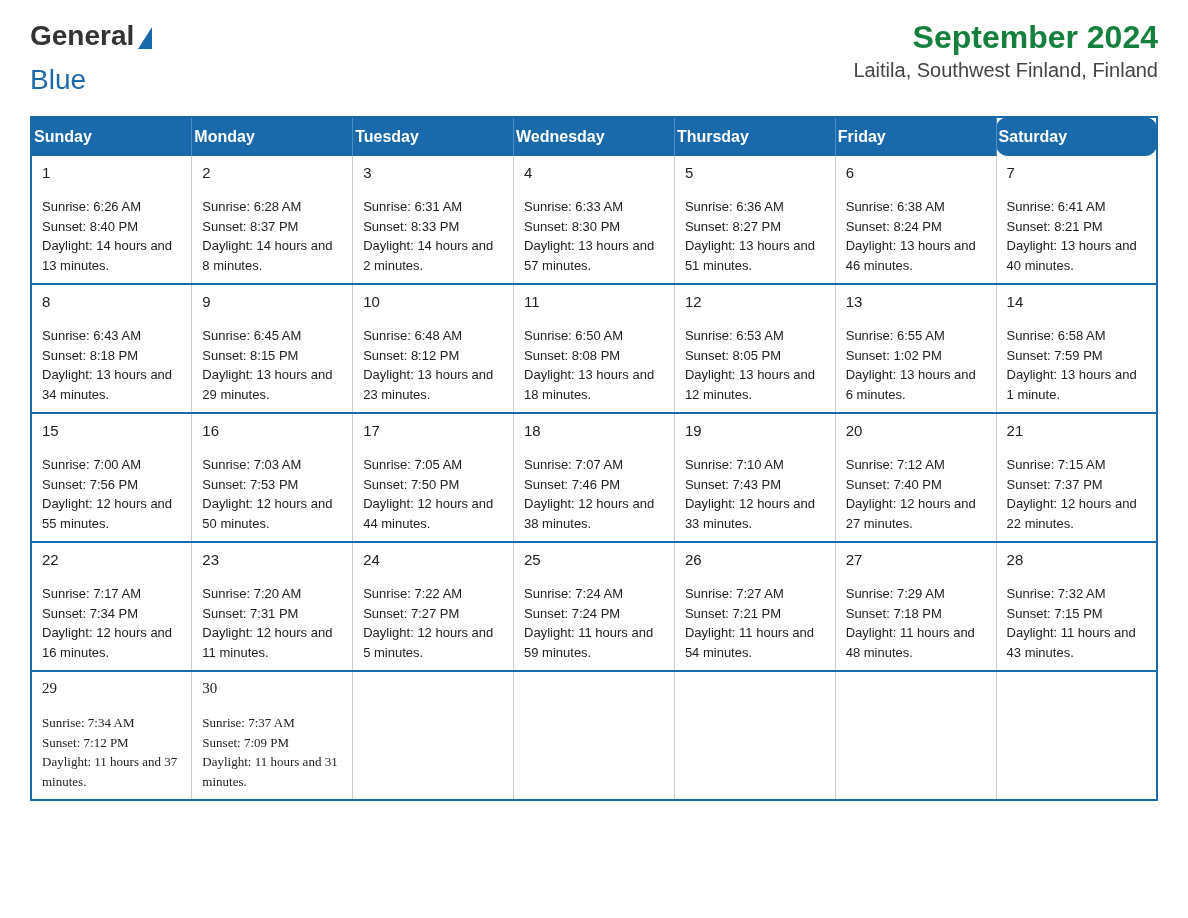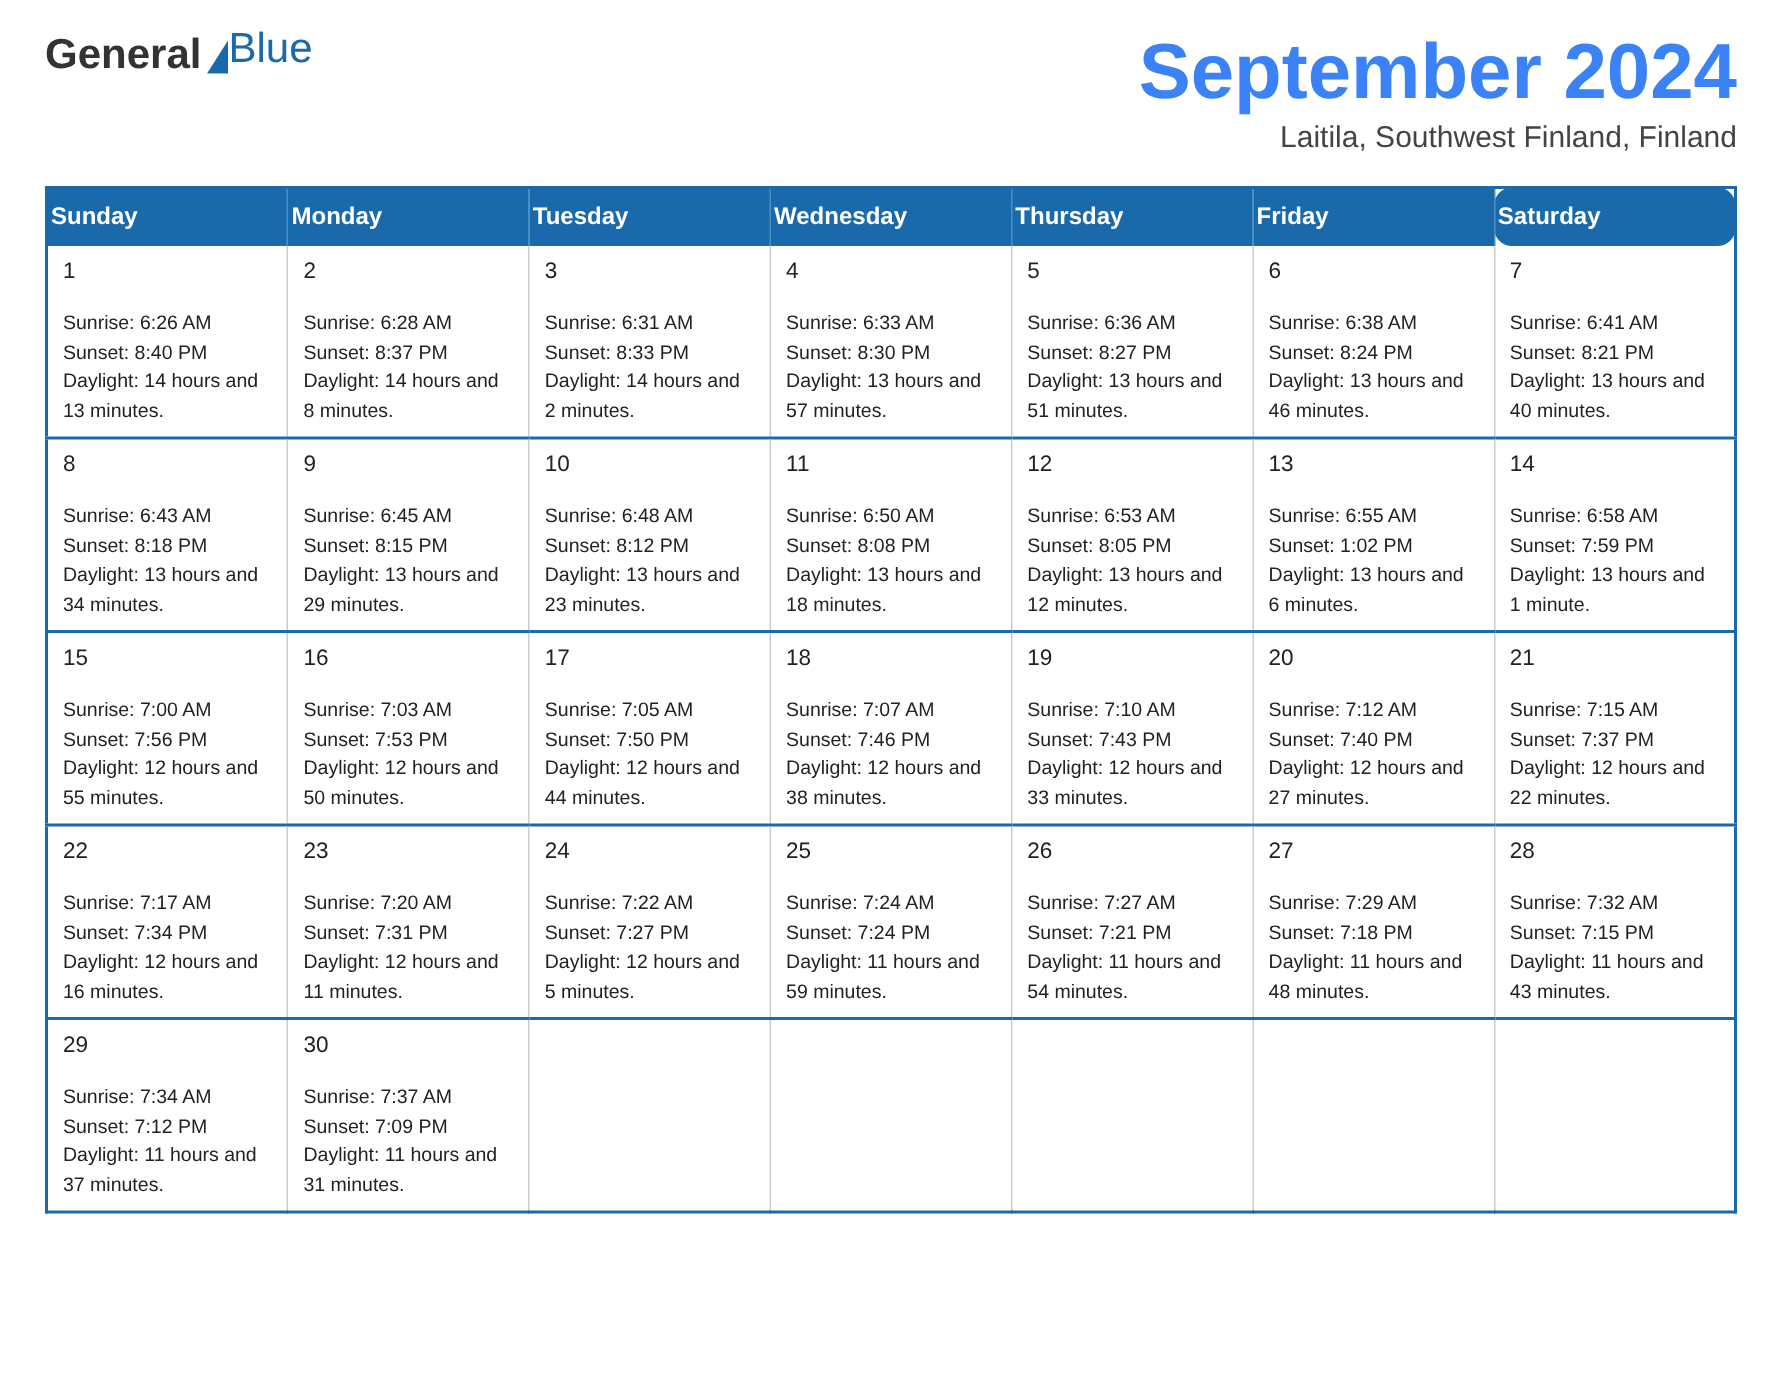--- a/index.html
+++ b/index.html
@@ -11,22 +11,23 @@
       padding: 20px 30px;
     }
     .header {
       display: flex;
       justify-content: space-between;
       align-items: flex-start;
       margin-bottom: 20px;
     }
     .logo {
       display: flex;
-      flex-direction: row;
+      flex-direction: column;
       align-items: flex-start;
+      gap: 16px;
     }
     .logo-top {
       display: flex;
       align-items: center;
     }
     .logo-general {
       font-size: 28px;
       font-weight: bold;
       color: #333;
     }
@@ -42,23 +43,23 @@
     .logo-blue {
       font-size: 28px;
       font-weight: normal;
       color: #1a6aab;
       margin-top: -4px;
     }
     .title-block {
       text-align: right;
     }
     .month-year {
-      font-size: 52px;
+      font-size: 32px;
       font-weight: bold;
-      color: #3b82f6;
+      color: #15803d;
       line-height: 1.1;
     }
     .location {
       font-size: 20px;
       color: #444;
       margin-top: 4px;
     }
     .calendar {
       width: 100%;
       border-collapse: collapse;
@@ -85,20 +86,21 @@
       border-right: 1px solid #ccc;
       border-bottom: 2px solid #1a6aab;
       width: 14.28%;
       min-height: 100px;
     }
     .calendar td:last-child {
       border-right: none;
     }
     .calendar tr:last-child td {
       border-bottom: none;
+      font-family: Liberation Serif, serif;
     }
     .day-num {
       font-size: 15px;
       font-weight: normal;
       margin-bottom: 4px;
       display: block;
     }
     .day-info {
       line-height: 1.5;
       font-size: 13px;

